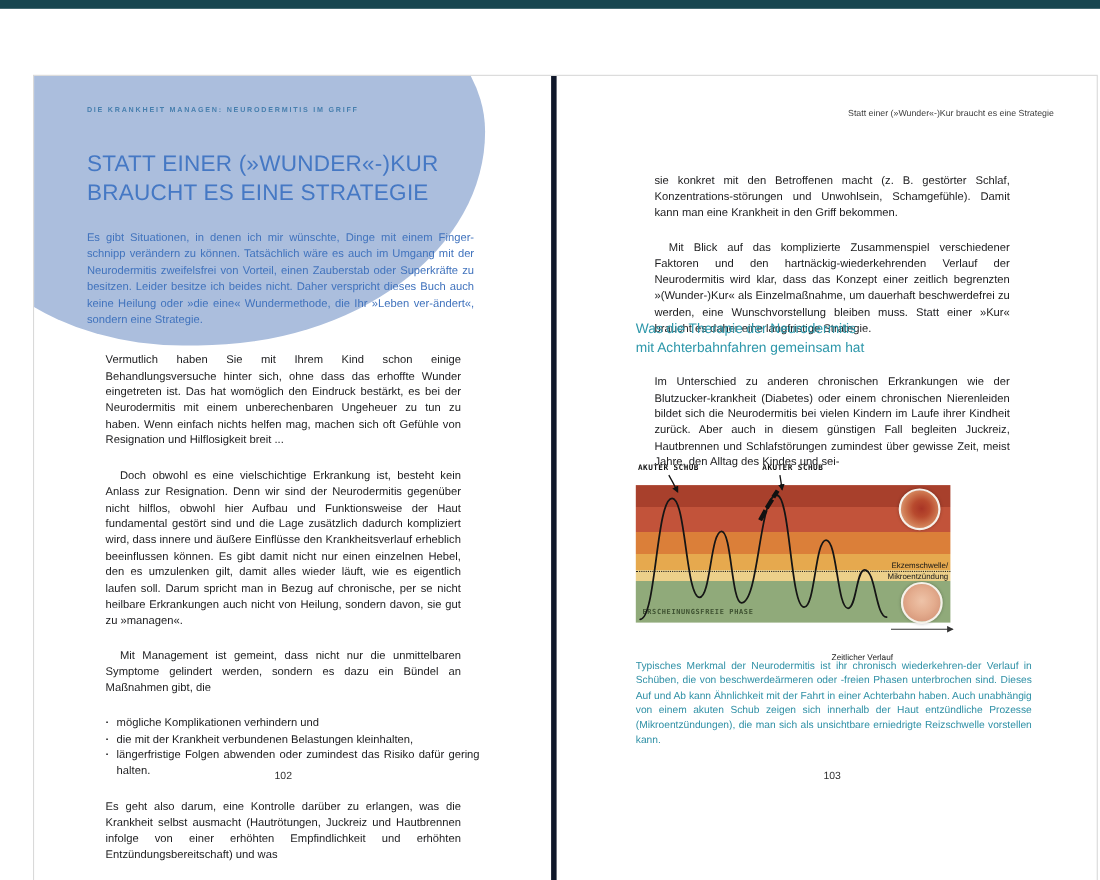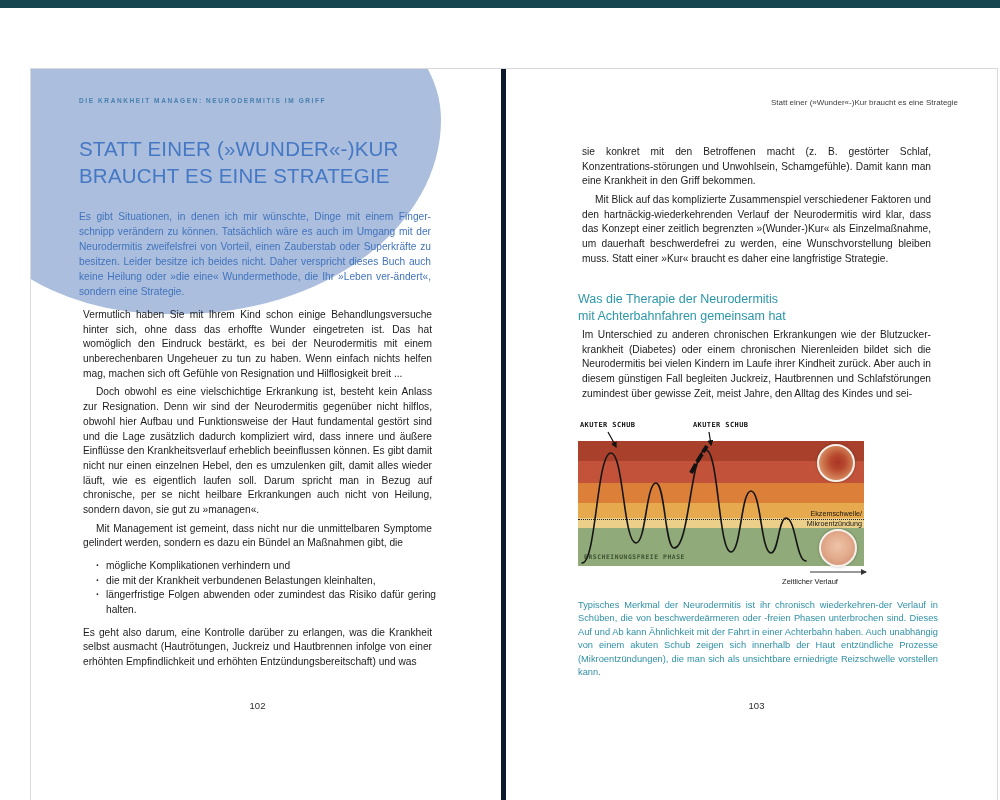--- a/index.html
+++ b/index.html
@@ -12,21 +12,21 @@
   .page-right{left:470px;width:495px;border-left:5px solid #0f172a;}
   .blob{position:absolute;left:-70px;top:-100px;width:480px;height:345px;background:#abbedd;
     border-radius:52% 48% 56% 44% / 55% 45% 58% 42%;}
   .runhead-left{position:absolute;left:48px;top:28px;font-size:6.5px;font-weight:bold;
     letter-spacing:1.6px;color:#477fae;}
   .title{position:absolute;left:48px;top:66px;font-size:20.5px;line-height:1.32;
     color:#4578c4;letter-spacing:.2px;}
   .intro{position:absolute;left:48px;top:140px;width:352px;font-size:10.2px;line-height:1.48;
     color:#4173bd;text-align:justify;}
   .col{font-size:10.2px;line-height:1.44;color:#1c1c1e;text-align:justify;}
-  .col p{margin:4px;}
+  .col p{margin:17px;}
   .col p.ind{text-indent:13px;}
   .bodycol-left{position:absolute;left:48px;top:235px;width:357px;}
   ul.bullets{margin:8px 0;padding-left:27px;list-style:none;}
   ul.bullets li{position:relative;}
   ul.bullets li::before{content:"·";position:absolute;left:-10px;font-weight:bold;}
   .closing{margin-top:10px;}
   .pagenum{position:absolute;top:631px;width:357px;text-align:center;font-size:9.5px;color:#2e2e2e;}
   .pagenum-left{left:48px;}
   .pagenum-right{left:72px;}
   .runhead-right{position:absolute;left:72px;top:29px;width:380px;text-align:right;
@@ -45,21 +45,21 @@
     font-size:7.2px;line-height:1.32;color:#161616;}
   .photo{position:absolute;width:34px;height:34px;border-radius:50%;border:2px solid #f5f1ea;
     box-shadow:0 0 3px rgba(0,0,0,.3);}
   .photo1{left:239px;top:23px;background:radial-gradient(circle at 55% 48%,
     #a93526 0%,#b84a2e 30%,#cf7a52 60%,#e0a685 85%,#e7b695 100%);}
   .photo2{left:241px;top:108px;background:radial-gradient(circle at 50% 45%,
     #eec3a8 0%,#e4ad8f 45%,#d89a7d 75%,#cc8a6e 100%);}
   .phase{position:absolute;left:6px;top:132px;font-family:"DejaVu Sans Mono",monospace;
     font-weight:bold;font-size:6.3px;letter-spacing:.6px;color:#3d5030;}
   .figsvg{position:absolute;left:0;top:0;width:360px;height:172px;pointer-events:none;}
-  .axislabel{position:absolute;left:178px;top:156px;width:108px;text-align:center;
+  .axislabel{position:absolute;left:178px;top:172px;width:108px;text-align:left;
     font-size:7.5px;color:#222;}
   .caption{position:absolute;left:72px;top:530px;width:360px;font-size:9.3px;line-height:1.45;
     color:#2f90a6;text-align:justify;}
 </style>
 </head>
 <body>
 
 <div class="topbar"></div>
 
 <div class="spread">

